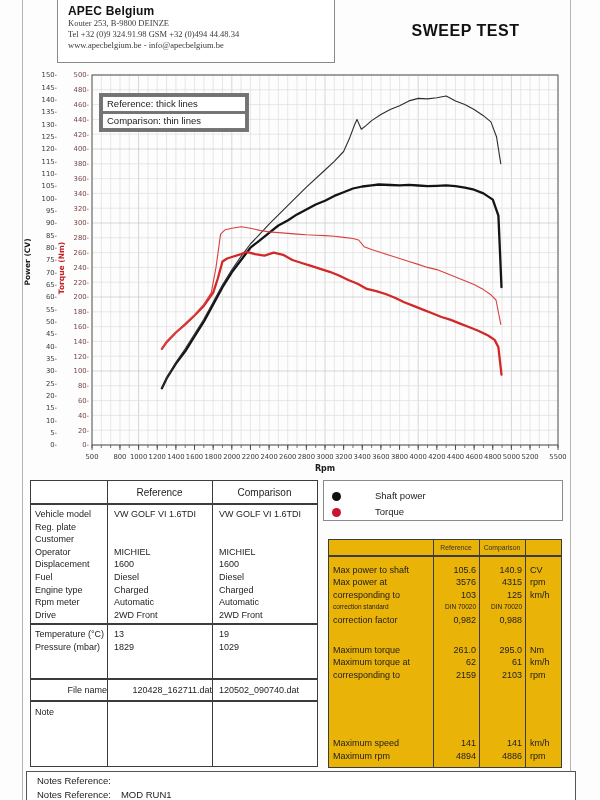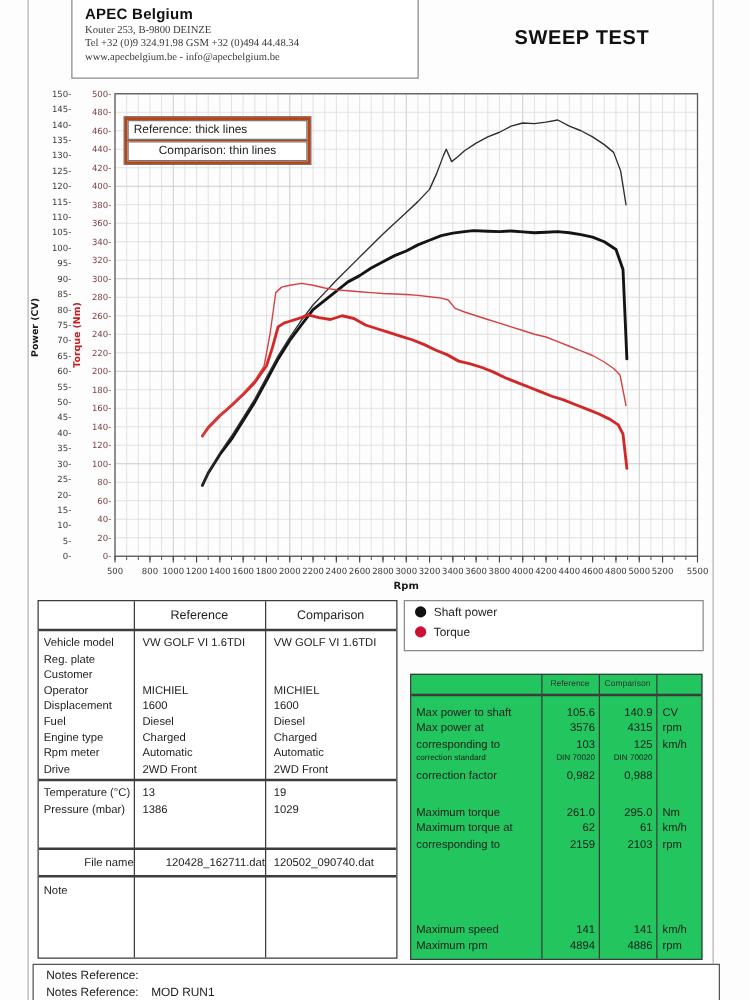--- a/index.html
+++ b/index.html
@@ -22,28 +22,28 @@
   .report-title{
     left:378px;top:22px;width:175px;text-align:center;
     font-size:16px;font-weight:bold;color:#111;letter-spacing:0.5px;
   }
 
   
   #chart-svg{left:0;top:0;}
   svg text{font-family:"DejaVu Sans","Liberation Sans",sans-serif;}
 
   .chart-legend{
-    left:99px;top:93px;width:150px;background:#c2410c;
+    left:99px;top:93px;width:150px;background:#737373;
     border:1px solid #777;box-sizing:border-box;padding:2px;
   }
   .chart-legend .entry{
     border:1px solid #777;font-size:9.5px;color:#222;
     padding:1px 4px;line-height:12px;background:#fff;
   }
-  .chart-legend .entry + .entry{margin-top:1px;text-align:center;}
+  .chart-legend .entry + .entry{margin-top:1px;}
 
   
   .ltable{
     left:30px;top:480px;width:288px;height:287px;background:#fff;
     border:1px solid #3c3c3c;box-sizing:border-box;font-size:9px;color:#1d1d1d;
     display:flex;flex-direction:column;
   }
   .ltable .vline{position:absolute;top:0;bottom:0;width:0;border-left:1px solid #3c3c3c;}
   .lhead{height:22px;display:flex;align-items:center;border-bottom:2px solid #3c3c3c;font-size:10px;}
   .lhead .c0{width:76px;}
@@ -57,27 +57,27 @@
   .sec-info{padding:3px 0 2px 0;}
   .sec-env{padding:3px 0;height:47px;box-sizing:content-box;}
   .sec-file{height:20px;display:flex;align-items:center;border-bottom:2px solid #3c3c3c;text-align:right;}
   .sec-note{flex:1;padding-top:4px;}
 
   
   .rlegend{
     left:323px;top:480px;width:240px;height:41px;background:#fff;
     border:1px solid #8a8a8a;box-sizing:border-box;padding:4px 0 0 8px;
   }
-  .rlegend .entry{display:flex;align-items:flex-start;height:16px;}
+  .rlegend .entry{display:flex;align-items:flex-end;height:16px;gap:28px;}
   .rlegend .dot{width:9px;height:9px;border-radius:50%;margin-right:6px;}
   .rlegend .lab{font-size:9.5px;color:#222;}
 
   
   .rtable{
-    left:328px;top:539px;width:234px;height:229px;background:#22c55e;
+    left:328px;top:539px;width:234px;height:229px;background:#eab308;
     border:1px solid #3c3c3c;box-sizing:border-box;font-size:9px;color:#1d1d1d;
     display:flex;flex-direction:column;
   }
   .rtable .vline{position:absolute;top:0;bottom:0;width:0;border-left:1px solid #3c3c3c;}
   .rhead{height:15px;display:flex;align-items:center;border-bottom:2px solid #3c3c3c;font-size:6.8px;color:#333;}
   .rhead .c0{width:104px;}
   .rhead .c1{width:46px;text-align:center;}
   .rhead .c2{width:46px;text-align:center;}
   .rbody{flex:1;display:flex;flex-direction:column;padding-top:7px;padding-bottom:5px;box-sizing:border-box;}
   .rrow{display:flex;line-height:12.4px;}
@@ -418,21 +418,21 @@
       </div>
     </div>
   <div class="lsec sec-env" id="lt-env">
       <div class="lrow">
         <div class="c0">Temperature (°C)</div>
         <div class="c1">13</div>
         <div class="c2">19</div>
       </div>
       <div class="lrow">
         <div class="c0">Pressure (mbar)</div>
-        <div class="c1">1386</div>
+        <div class="c1">1829</div>
         <div class="c2">1029</div>
       </div>
     </div>
   <div class="sec-file" id="lt-file">
       <div class="lrow">
         <div class="c0">File name</div>
         <div class="c1">120428_162711.dat</div>
         <div class="c2">120502_090740.dat</div>
       </div>
     </div>

